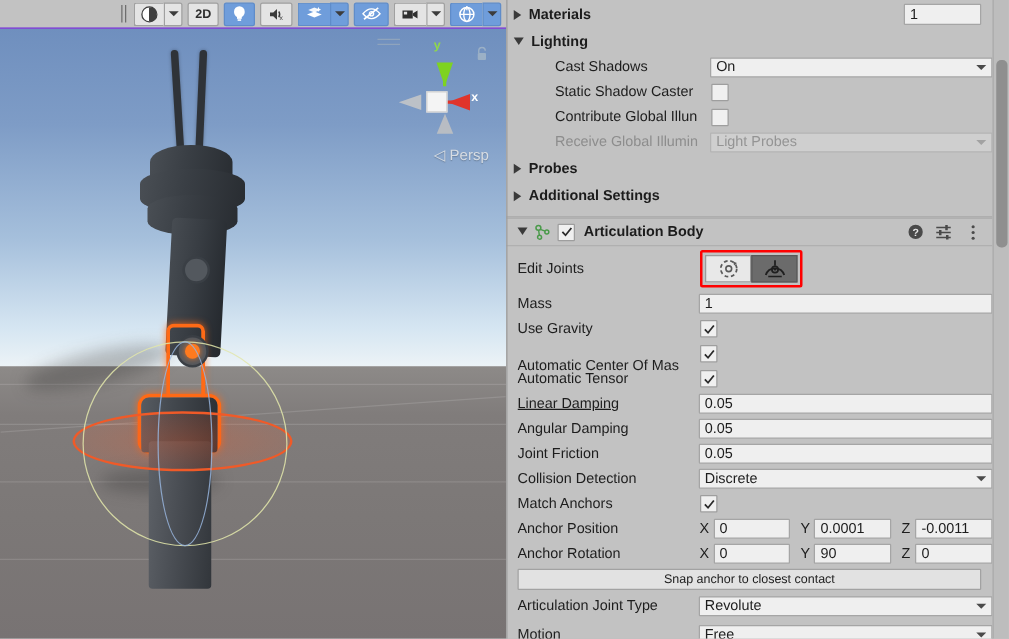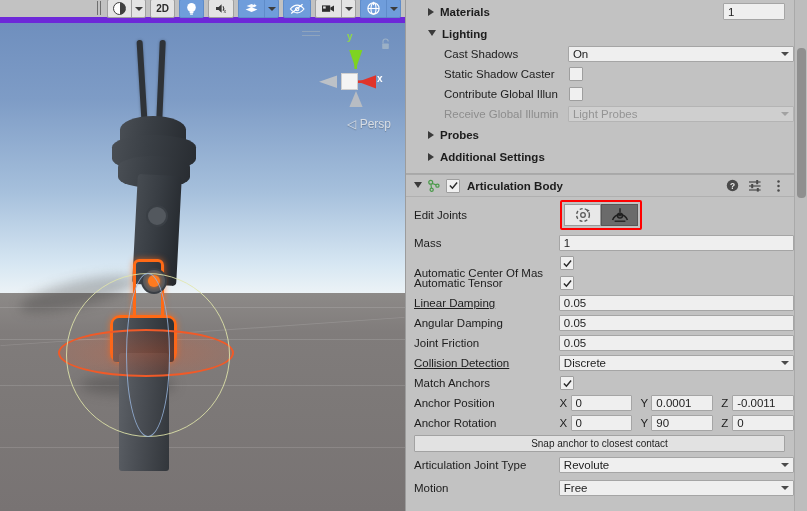--- a/index.html
+++ b/index.html
@@ -18,21 +18,21 @@
     background: #b6b6b6;
     overflow: hidden;
     flex: none;
   }
   #scene-toolbar {
     position: absolute; top: 0; left: 0;
     width: 405px; height: 23px;
     background: #c2c2c2;
     display: flex; align-items: center;
     z-index: 30;
-    border-bottom: 6px solid #6d28d9;
+    border-bottom: 1px solid #6d28d9;
   }
   .tb-spacer { flex: 1 1 auto; }
   .drag-handle {
     width: 11px; height: 15px; margin: 0 3px 0 0;
     display: flex; justify-content: center; gap: 2px;
   }
   .drag-handle i { display:block; width:1px; height:14px; background:#6e6e6e; }
   .tb-btn {
     height: 19px; border: 1px solid #a0a0a0; border-radius: 2px;
     background: #e4e4e4;
@@ -133,21 +133,21 @@
   #inspector {
     width: 402px; height: 511px; flex:none;
     background: #c2c2c2;
     position: relative;
     overflow: hidden;
     font-size: 11.5px;
     color: #1d1d1d;
   }
   #insp-scroll-area { position:absolute; inset:0 13px 0 0; overflow:hidden; }
   .row { display:flex; align-items:center; height:20px; padding-left:9px; }
-  .foldout-row { display:flex; align-items:center; height:21px; padding-left:23px; }
+  .foldout-row { display:flex; align-items:center; height:21px; padding-left:6px; }
   .foldout-arrow {
     width:0;height:0;margin-right:6px;
     border-top:4.5px solid transparent; border-bottom:4.5px solid transparent;
     border-left:6px solid #3a3a3a;
   }
   .foldout-arrow.open {
     border-left:4.5px solid transparent; border-right:4.5px solid transparent;
     border-top:6px solid #3a3a3a; border-left-width:4.5px;
     margin-top:2px;
   }
@@ -502,20 +502,28 @@
         </div>
       </div>
 
       <div class="row">
         <span class="prop-label" style="width:146px;">Mass</span>
         <div class="field" style="width:237px;">
           <span>1</span>
         </div>
       </div>
 
+      <div class="row">
+        <span class="prop-label" style="width:146px;">Use Gravity</span>
+        <div class="checkbox">
+          <svg class="checkmark" viewBox="0 0 10 10">
+            <path d="M1 5 L3.8 8 L9 1.6" fill="none" stroke="#2b2b2b" stroke-width="1.6"></path>
+          </svg>
+        </div>
+      </div>
 
       <div class="row">
         <span class="prop-label" style="width:146px;margin-top:20px;">Automatic Center Of Mas</span>
         <div class="checkbox">
           <svg class="checkmark" viewBox="0 0 10 10">
             <path d="M1 5 L3.8 8 L9 1.6" fill="none" stroke="#2b2b2b" stroke-width="1.6"></path>
           </svg>
         </div>
       </div>
 
@@ -543,21 +551,21 @@
       </div>
 
       <div class="row">
         <span class="prop-label" style="width:146px;">Joint Friction</span>
         <div class="field" style="width:237px;">
           <span>0.05</span>
         </div>
       </div>
 
       <div class="row">
-        <span class="prop-label" style="width:146px;text-decoration:underline;">Collision Detection</span>
+        <span class="prop-label" style="width:146px;">Collision Detection</span>
         <div class="field dropdown" style="width:237px;">
           <span>Discrete</span>
           <span class="dd-caret"></span>
         </div>
       </div>
 
       <div class="row">
         <span class="prop-label" style="width:146px;">Match Anchors</span>
         <div class="checkbox">
           <svg class="checkmark" viewBox="0 0 10 10">

